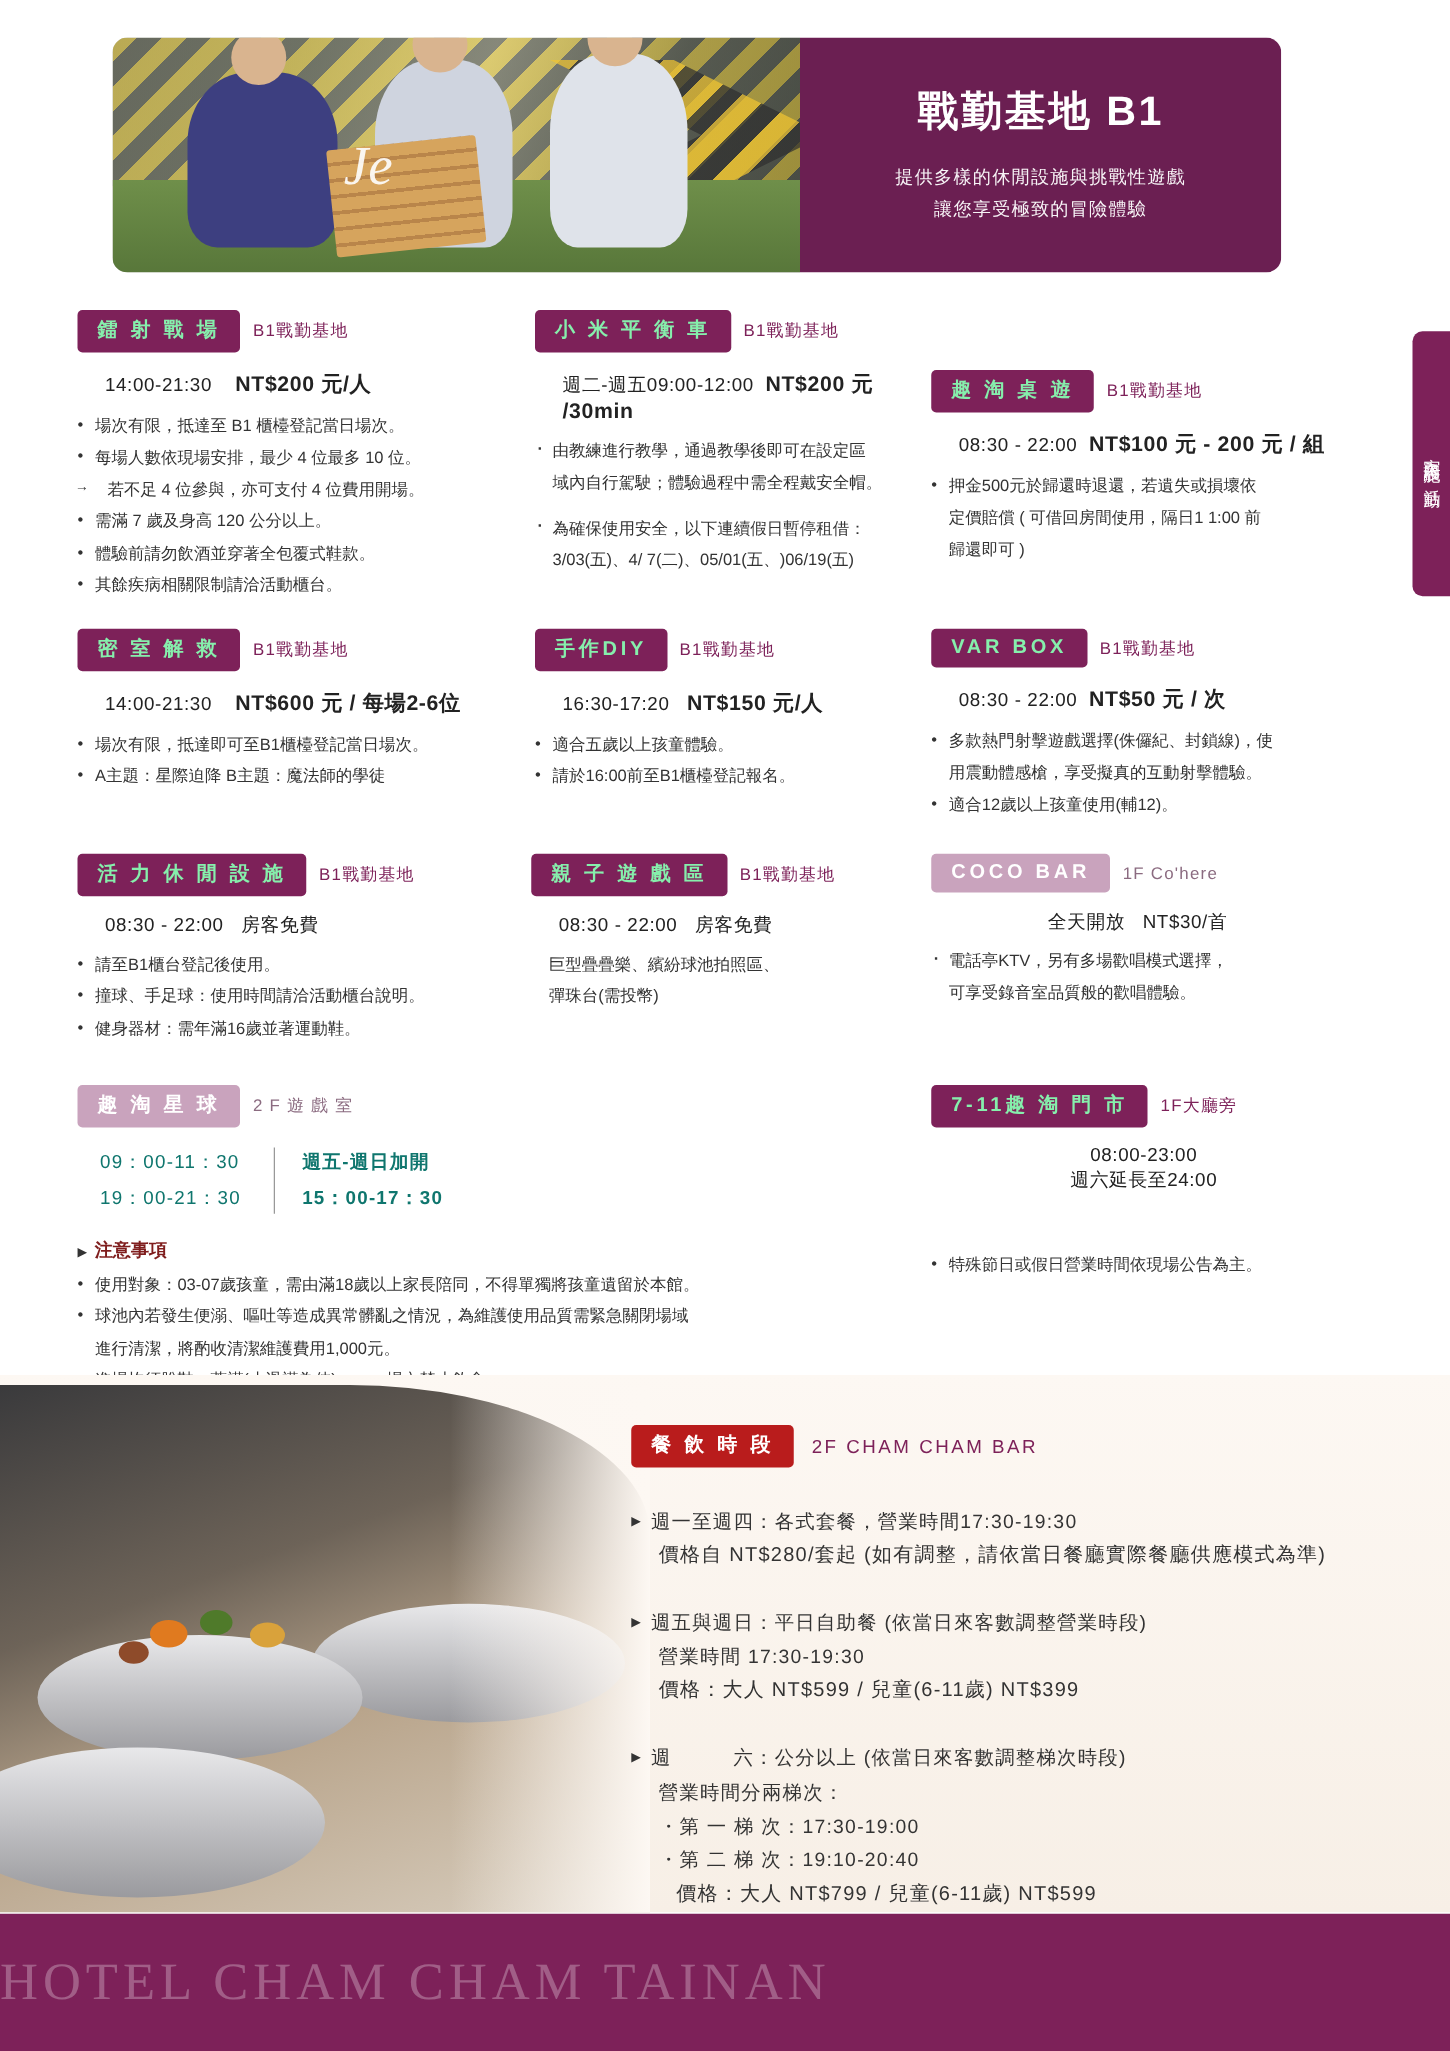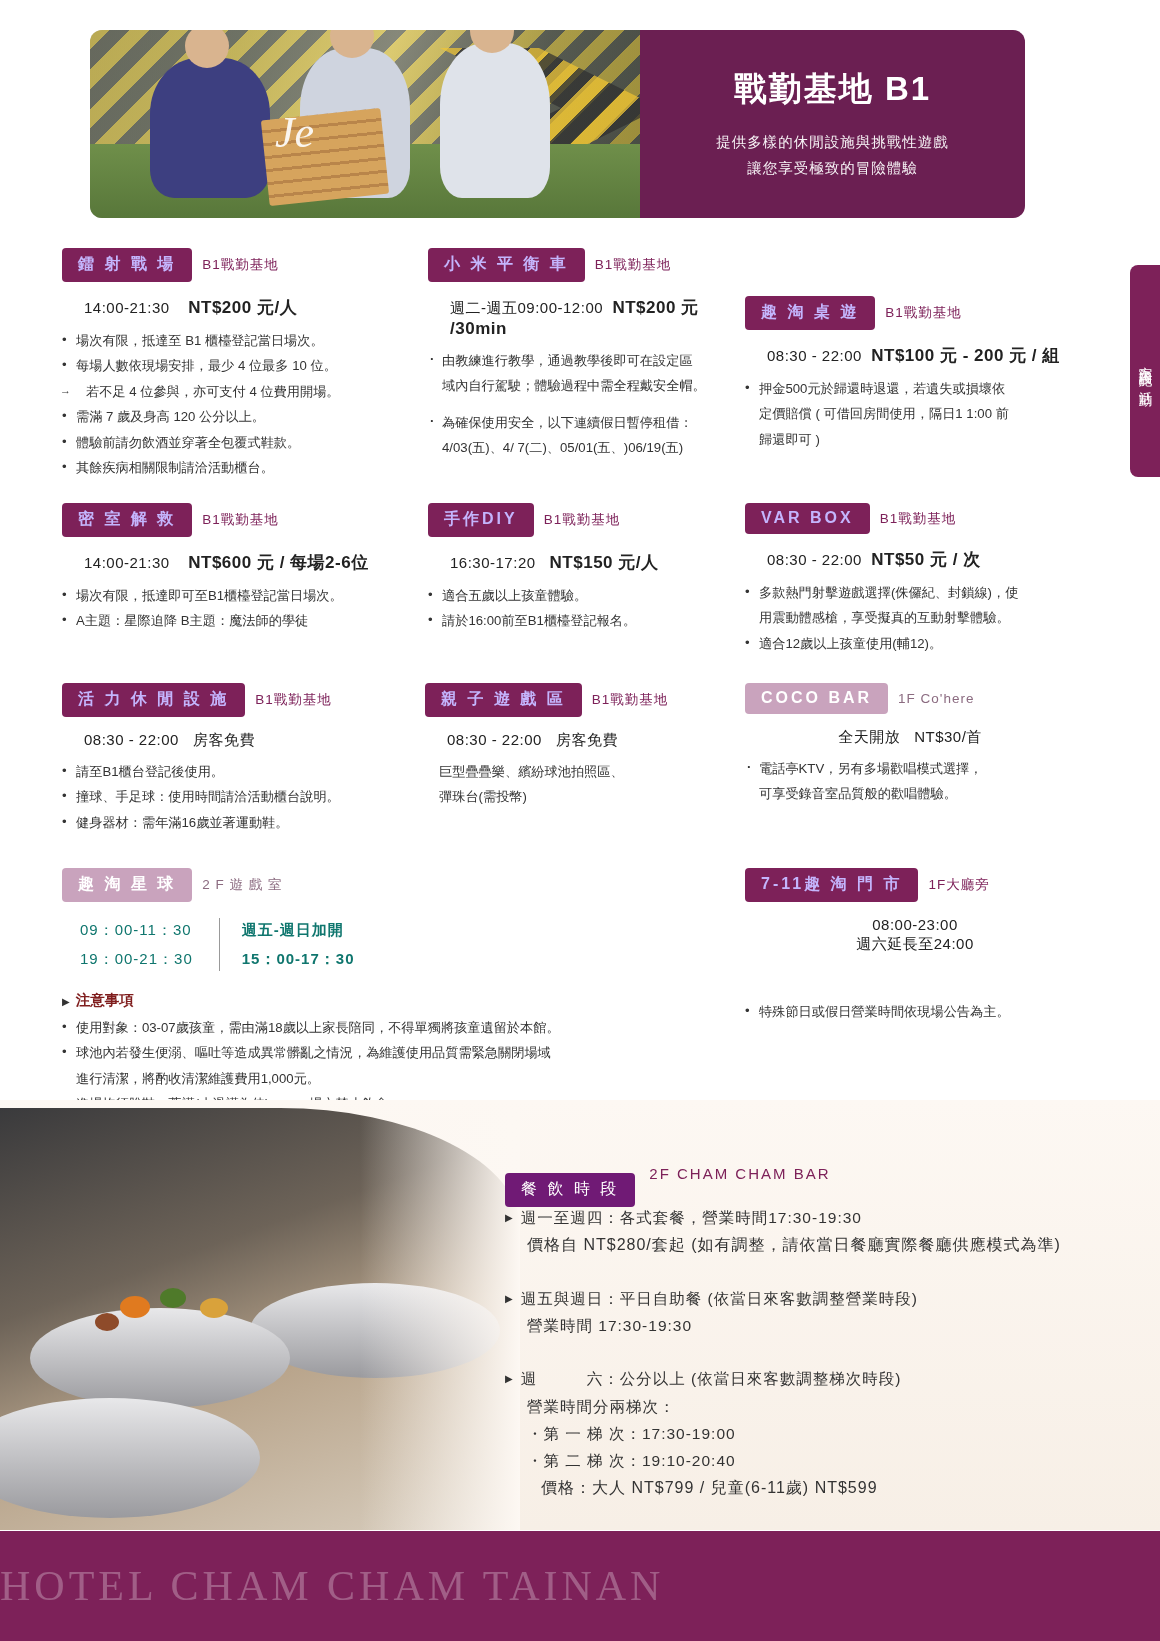--- a/index.html
+++ b/index.html
@@ -125,21 +125,21 @@
   
   .sheet {
     position: absolute;
     left: 0; top: 238px;
     width: 1160px;
   }
   .block { position: absolute; }
   .tagline { display: flex; align-items: center; gap: 10px; margin-bottom: 14px; }
   .tag {
     background: #7d2159;
-    color: #c4b5fd;
+    color: #86efac;
     font-size: 16px;
     letter-spacing: 3px;
     padding: 6px 16px 7px 16px;
     border-radius: 4px;
     font-weight: bold;
     white-space: nowrap;
   }
   .tag.light { background: #c9a3bd; color: #fff; }
   .loc { color: #7d2159; font-size: 13.5px; letter-spacing: 1px; white-space: nowrap; }
   .loc.grey { color: #8b6b80; }
@@ -218,22 +218,22 @@
   .v1 { left: 120px; top: 188px; width: 30px; height: 22px; background: #e07a1f; }
   .v2 { left: 160px; top: 180px; width: 26px; height: 20px; background: #4f7a2a; }
   .v3 { left: 200px; top: 190px; width: 28px; height: 20px; background: #d9a23b; }
   .v4 { left: 95px; top: 205px; width: 24px; height: 18px; background: #8e4b2a; }
   .food-photo .fade {
     position: absolute; right: 0; top: 0; bottom: 0; width: 160px;
     background: linear-gradient(90deg, rgba(253,248,243,0), #fdf8f3);
   }
   .food-title { position: absolute; left: 505px; top: 40px; display: flex; align-items: center; gap: 14px; }
   .food-tag {
-    background: #701a75; color: #fff; font-size: 16px; font-weight: normal;
-    letter-spacing: 3px; padding: 6px 16px 7px; border-radius: 4px; margin-top: 33px;
+    background: #b91c1c; color: #fff; font-size: 16px; font-weight: bold;
+    letter-spacing: 3px; padding: 6px 16px 7px; border-radius: 4px;
   }
   .food-loc { color: #7d2159; font-size: 15px; letter-spacing: 2px; }
   .food-body { position: absolute; left: 505px; top: 104px; width: 620px; }
   .food-item { margin-bottom: 26px; font-size: 15.5px; color: #333; line-height: 1.75; letter-spacing: 1px; }
   .food-item .lead:before { content: "▶"; font-size: 10px; margin-right: 7px; position: relative; top: -2px; }
   .food-item .sub { margin-left: 22px; display: block; }
   .food-item .price { font-size: 16px; }
 
   
   .footer {
@@ -305,21 +305,21 @@
     </div>
     <div class="hours">
       <span>週二-週五09:00-12:00</span>
       &nbsp;<span class="big">NT$200 元 /30min</span>
     </div>
     <ul class="notes">
       <li class="middot">由教練進行教學，通過教學後即可在設定區</li>
       <li class="plain">域內自行駕駛；體驗過程中需全程戴安全帽。</li>
       <li class="plain" style="height:10px"></li>
       <li class="middot">為確保使用安全，以下連續假日暫停租借：</li>
-      <li class="plain">4/03(五)、4/ 7(二)、05/01(五、)06/19(五)</li>
+      <li class="plain">3/03(五)、4/ 7(二)、05/01(五、)06/19(五)</li>
     </ul>
   </div>
 
   <div class="block" style="left:745px; top:10px; width:320px;margin-top:48px;">
     <div class="tagline">
       <span class="tag">趣 淘 桌 遊</span>
       <span class="loc">B1戰勤基地</span>
     </div>
     <div class="hours">
       <span>08:30 - 22:00</span>
@@ -489,20 +489,21 @@
   </div>
 
   <div class="food-body">
     <div class="food-item">
       <span class="lead">週一至週四：各式套餐，營業時間17:30-19:30</span>
       <span class="sub price">價格自 NT$280/套起 (如有調整，請依當日餐廳實際餐廳供應模式為準)</span>
     </div>
     <div class="food-item">
       <span class="lead">週五與週日：平日自助餐 (依當日來客數調整營業時段)</span>
       <span class="sub">營業時間 17:30-19:30</span>
+      <span class="sub price">價格：大人 NT$599 / 兒童(6-11歲) NT$399</span>
     </div>
     <div class="food-item">
       <span class="lead">週　　　六：公分以上 (依當日來客數調整梯次時段)</span>
       <span class="sub">營業時間分兩梯次：</span>
       <span class="sub">・第 一 梯 次：17:30-19:00</span>
       <span class="sub">・第 二 梯 次：19:10-20:40</span>
       <span class="sub price" style="margin-left:36px">價格：大人 NT$799 / 兒童(6-11歲) NT$599</span>
     </div>
   </div>
 </div>

